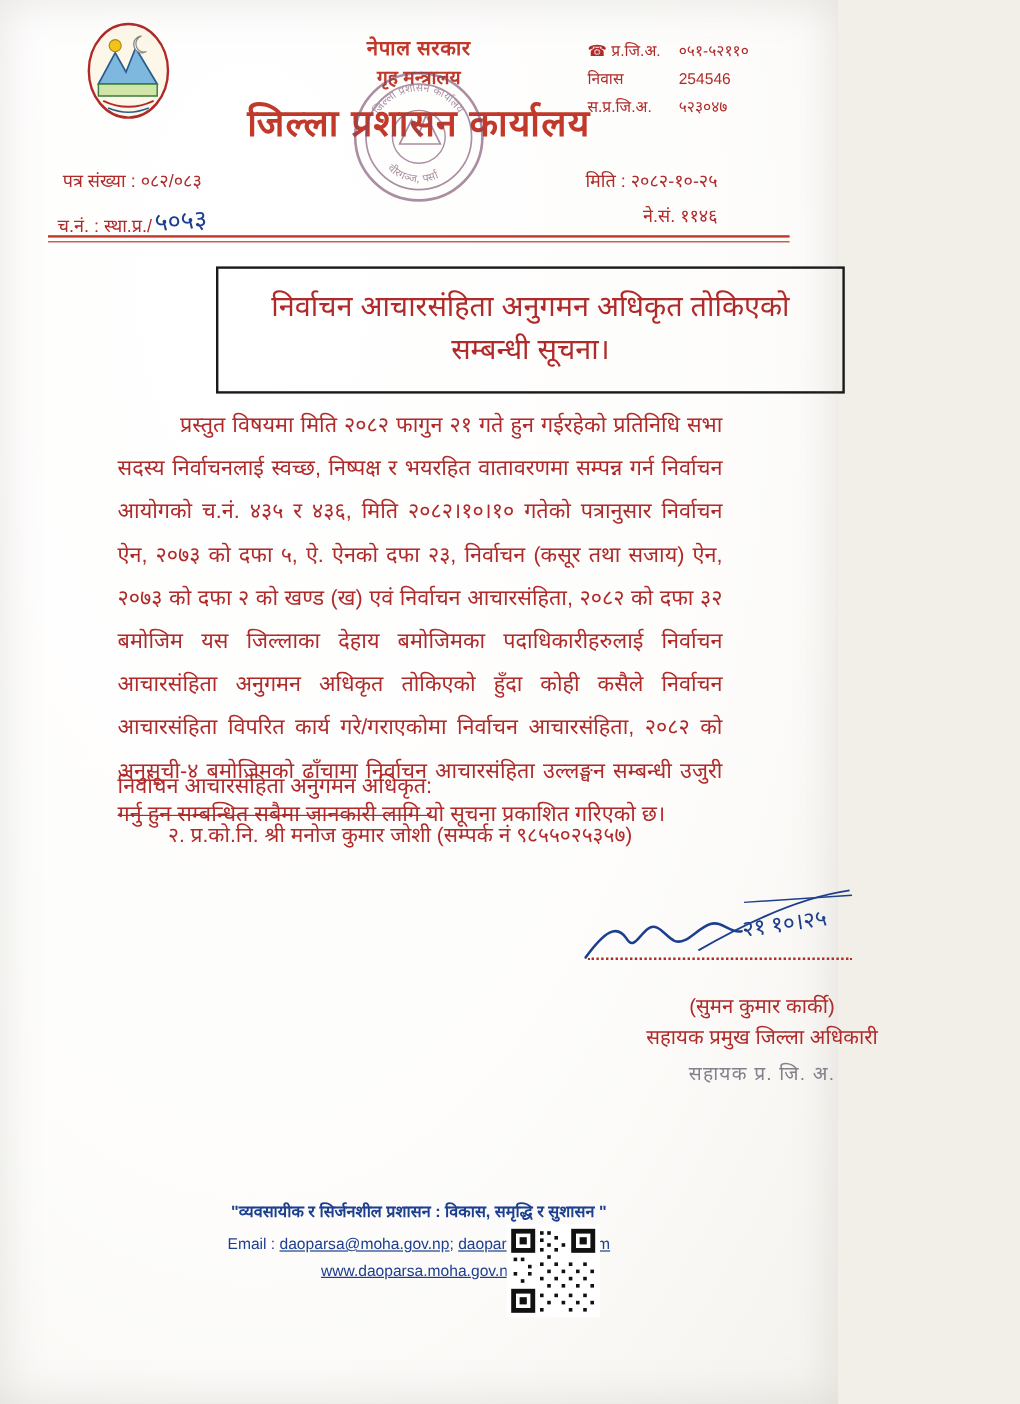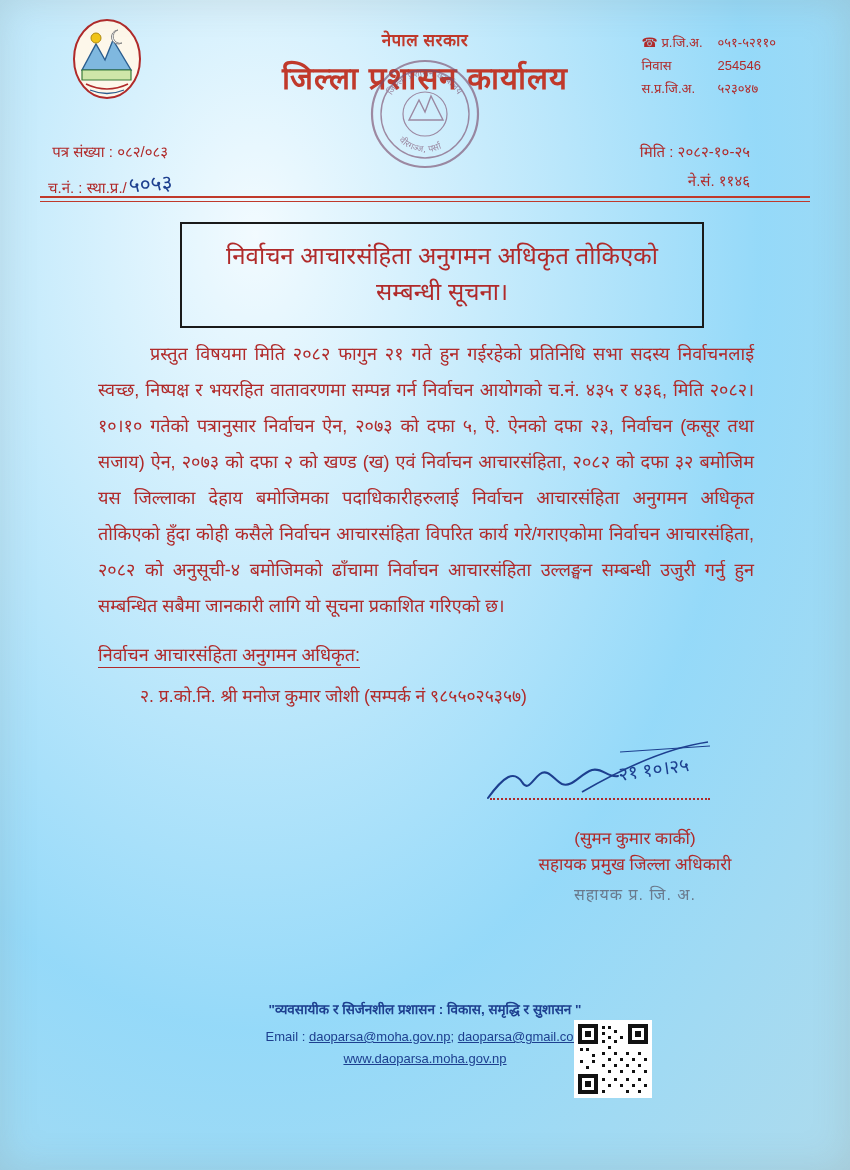--- a/index.html
+++ b/index.html
@@ -8,23 +8,23 @@
   }
   body {
     width: 850px;
     height: 1170px;
     background: #f2efe9;
     font-family: "Liberation Sans", sans-serif;
     overflow: hidden;
   }
   .page {
     position: relative;
-    width: 850px;
+    width: 698px;
     height: 1170px;
-    background: #7dd3fc;
+    background: #ffffff;
     box-sizing: border-box;
   }
   
   .page::before {
     content: "";
     position: absolute;
     inset: 0;
     background:
       radial-gradient(ellipse at 30% 20%, rgba(255,255,255,0.9) 0%, rgba(246,243,236,0.2) 60%, rgba(232,228,218,0.45) 100%);
     pointer-events: none;
@@ -162,21 +162,21 @@
   }
   .body-text p { margin: 0; text-indent: 52px; }
 
   .officer-heading {
     position: absolute;
     left: 98px;
     top: 642px;
     font-size: 18px;
     color: #b02a2a;
     border-bottom: 1.5px solid #b02a2a;
-    padding-bottom: 1px;
+    padding-bottom: 13px;
   }
   .officer-list {
     position: absolute;
     left: 140px;
     top: 678px;
     font-size: 17.5px;
     color: #b02a2a;
     line-height: 2.1;
     list-style: none;
     margin: 0;
@@ -281,20 +281,21 @@
         <path d="M10 52 L59 52 L59 62 L10 62 Z" fill="#cfe6a8" stroke="#3a7d3a" stroke-width="1.2"></path>
         <circle cx="24" cy="20" r="5" fill="#f0c419" stroke="#b08a10" stroke-width="1"></circle>
         <path d="M46 12 a7 7 0 1 0 4 13 a6 6 0 1 1 -4 -13z" fill="#ffffff" stroke="#888" stroke-width="1"></path>
         <path d="M14 66 q21 10 42 0" fill="none" stroke="#b02a2a" stroke-width="1.6"></path>
         <path d="M18 72 q17 7 34 0" fill="none" stroke="#2a5d8f" stroke-width="1.3"></path>
       </svg>
     </div>
 
     <div class="header-center">
       <div class="gov-line">नेपाल सरकार</div>
+      <div class="ministry-line">गृह मन्त्रालय</div>
       <div class="office-line">जिल्ला प्रशासन कार्यालय</div>
     </div>
 
     <div class="seal">
       <svg width="112" height="112" viewBox="0 0 112 112">
         <circle cx="56" cy="56" r="53" fill="none" stroke="#7a4a6a" stroke-width="2.2"></circle>
         <circle cx="56" cy="56" r="44" fill="none" stroke="#7a4a6a" stroke-width="1.4"></circle>
         <circle cx="56" cy="56" r="22" fill="none" stroke="#7a4a6a" stroke-width="1.2"></circle>
         <path d="M40 62 L50 42 L56 54 L62 38 L74 62 Z" fill="none" stroke="#7a4a6a" stroke-width="1.4"></path>
         <path id="sealtop" d="M18 56 a38 38 0 0 1 76 0" fill="none"></path>

